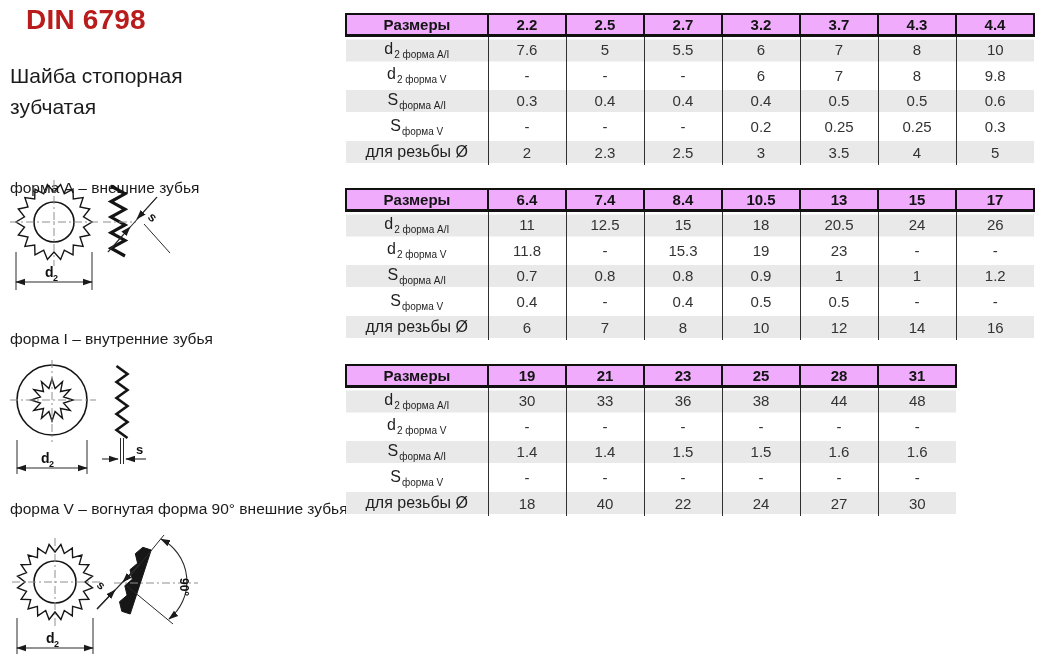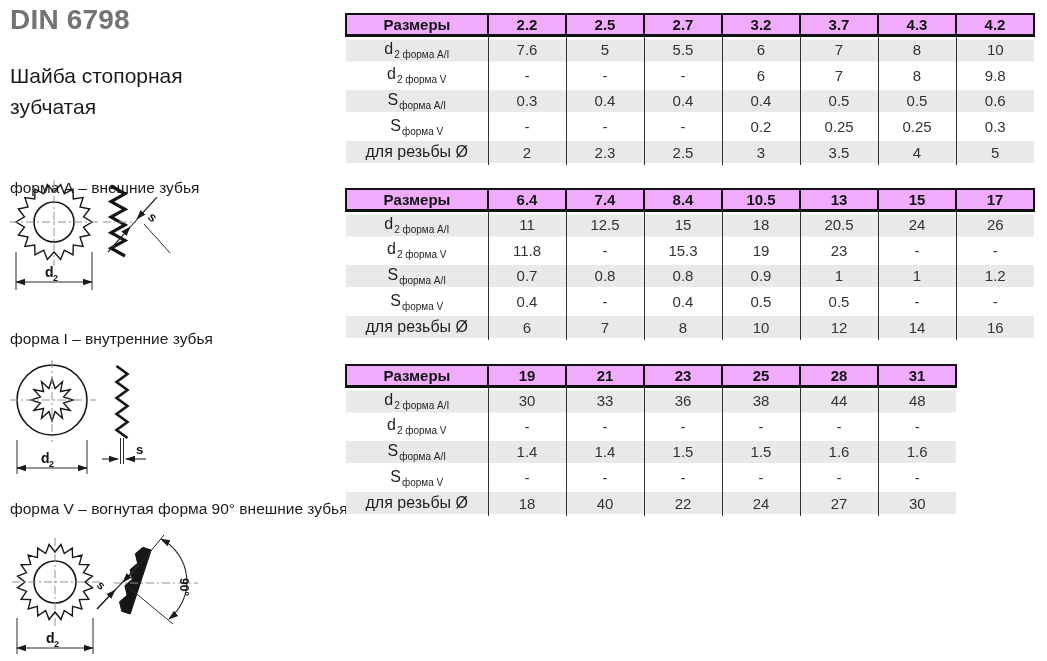--- a/index.html
+++ b/index.html
@@ -2,21 +2,21 @@
 <html><head>
 <meta charset="utf-8">
 <style>
   html,body{margin:0;padding:0;}
   body{
     width:1047px;height:661px;position:relative;overflow:hidden;
     background:#ffffff;color:#222;
     font-family:"Liberation Sans", sans-serif;
   }
   .abs{position:absolute;}
-  #page-title{left:10px;top:4px;font-size:28px;font-weight:700;letter-spacing:.2px;color:#737373;}
+  #page-title{left:26px;top:4px;font-size:28px;font-weight:700;letter-spacing:.2px;color:#b91c1c;}
   #page-subtitle{left:10px;top:60px;font-size:21px;line-height:31px;color:#1b1b1b;}
   .caption{font-size:15.5px;color:#1b1b1b;white-space:nowrap;}
   #cap-a{left:10px;top:147px;margin-top:32px;}
   #cap-i{left:10px;top:330px;}
   #cap-v{left:10px;top:500px;}
   #svg-a{left:6px;top:168px;}
   #svg-i{left:6px;top:352px;}
   #svg-v{left:6px;top:522px;}
 
   .tbl-host{position:absolute;left:345px;}
@@ -154,21 +154,21 @@
       </colgroup>
       <thead>
         <tr>
           <th>Размеры</th>
           <th>2.2</th>
           <th>2.5</th>
           <th>2.7</th>
           <th>3.2</th>
           <th>3.7</th>
           <th>4.3</th>
-          <th>4.2</th>
+          <th>4.4</th>
         </tr>
       </thead>
       <tbody>
         <tr class="stripe">
           <td class="rowlab"><span class="lm">d</span><sub class="ls">2 форма А/I</sub></td>
           <td>7.6</td>
           <td>5</td>
           <td>5.5</td>
           <td>6</td>
           <td>7</td>

